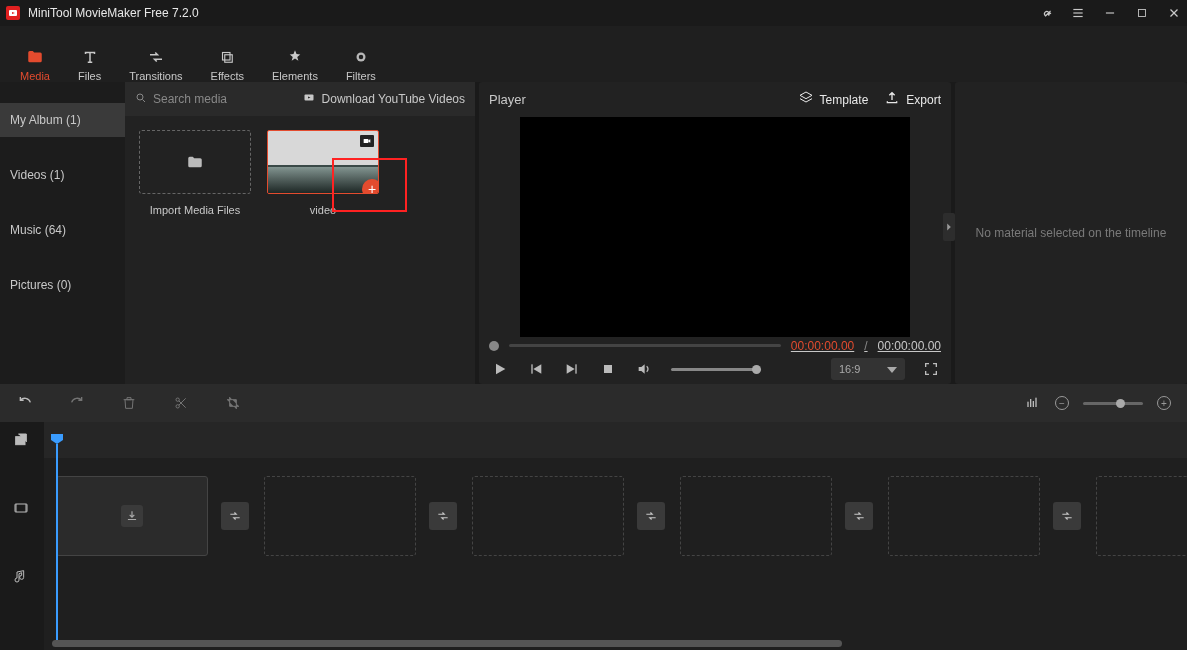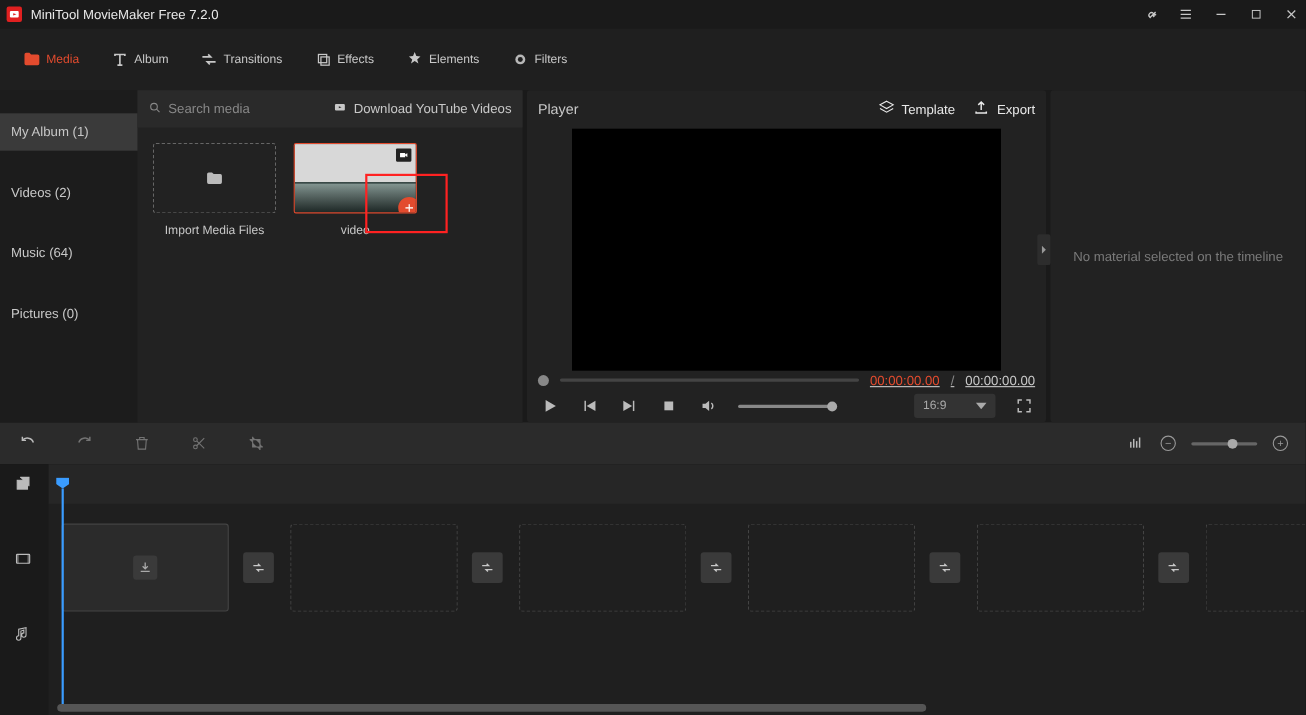--- a/index.html
+++ b/index.html
@@ -39,21 +39,21 @@
   
   .toolbar {
     height: 56px;
     background: #1f1f1f;
     display: flex;
     align-items: center;
     padding-left: 6px;
   }
   .tab {
     display: flex;
-    flex-direction: row;
+    flex-direction: column;
     align-items: center;
     justify-content: flex-end;
     gap: 4px;
     height: 56px;
     padding: 0 14px;
     cursor: pointer;
     color: #c8c8c8;
   }
   .tab.active { color: #e34b2e; }
   .tab-icon { width: 18px; height: 18px; display: flex; align-items: center; justify-content: center; }
@@ -479,21 +479,21 @@
         </svg>
       </div>
     <div class="tab-label">Media</div>
   </div>
   <div class="tab">
     <div class="tab-icon">
         <svg viewBox="0 0 24 24" fill="currentColor">
           <path d="M5 5h14v3h-2V7h-4v11h2v2H9v-2h2V7H7v1H5V5z"></path>
         </svg>
       </div>
-    <div class="tab-label">Album</div>
+    <div class="tab-label">Files</div>
   </div>
   <div class="tab">
     <div class="tab-icon">
         <svg viewBox="0 0 24 24" fill="none" stroke="currentColor" stroke-width="2">
           <path d="M4 9h10l-3-3M20 15H10l3 3"></path>
         </svg>
       </div>
     <div class="tab-label">Transitions</div>
   </div>
   <div class="tab">
@@ -525,21 +525,21 @@
 </div>
 
 <div class="main">
 
   <div class="left-panel">
     <div class="sidebar">
       <div class="sidebar-item selected">
           <span>My Album (1)</span>
         </div>
       <div class="sidebar-item">
-          <span>Videos (2)</span>
+          <span>Videos (1)</span>
         </div>
       <div class="sidebar-item">
           <span>Music (64)</span>
         </div>
       <div class="sidebar-item">
           <span>Pictures (0)</span>
         </div>
     </div>
     <div class="media-area">
       <div class="media-header">

